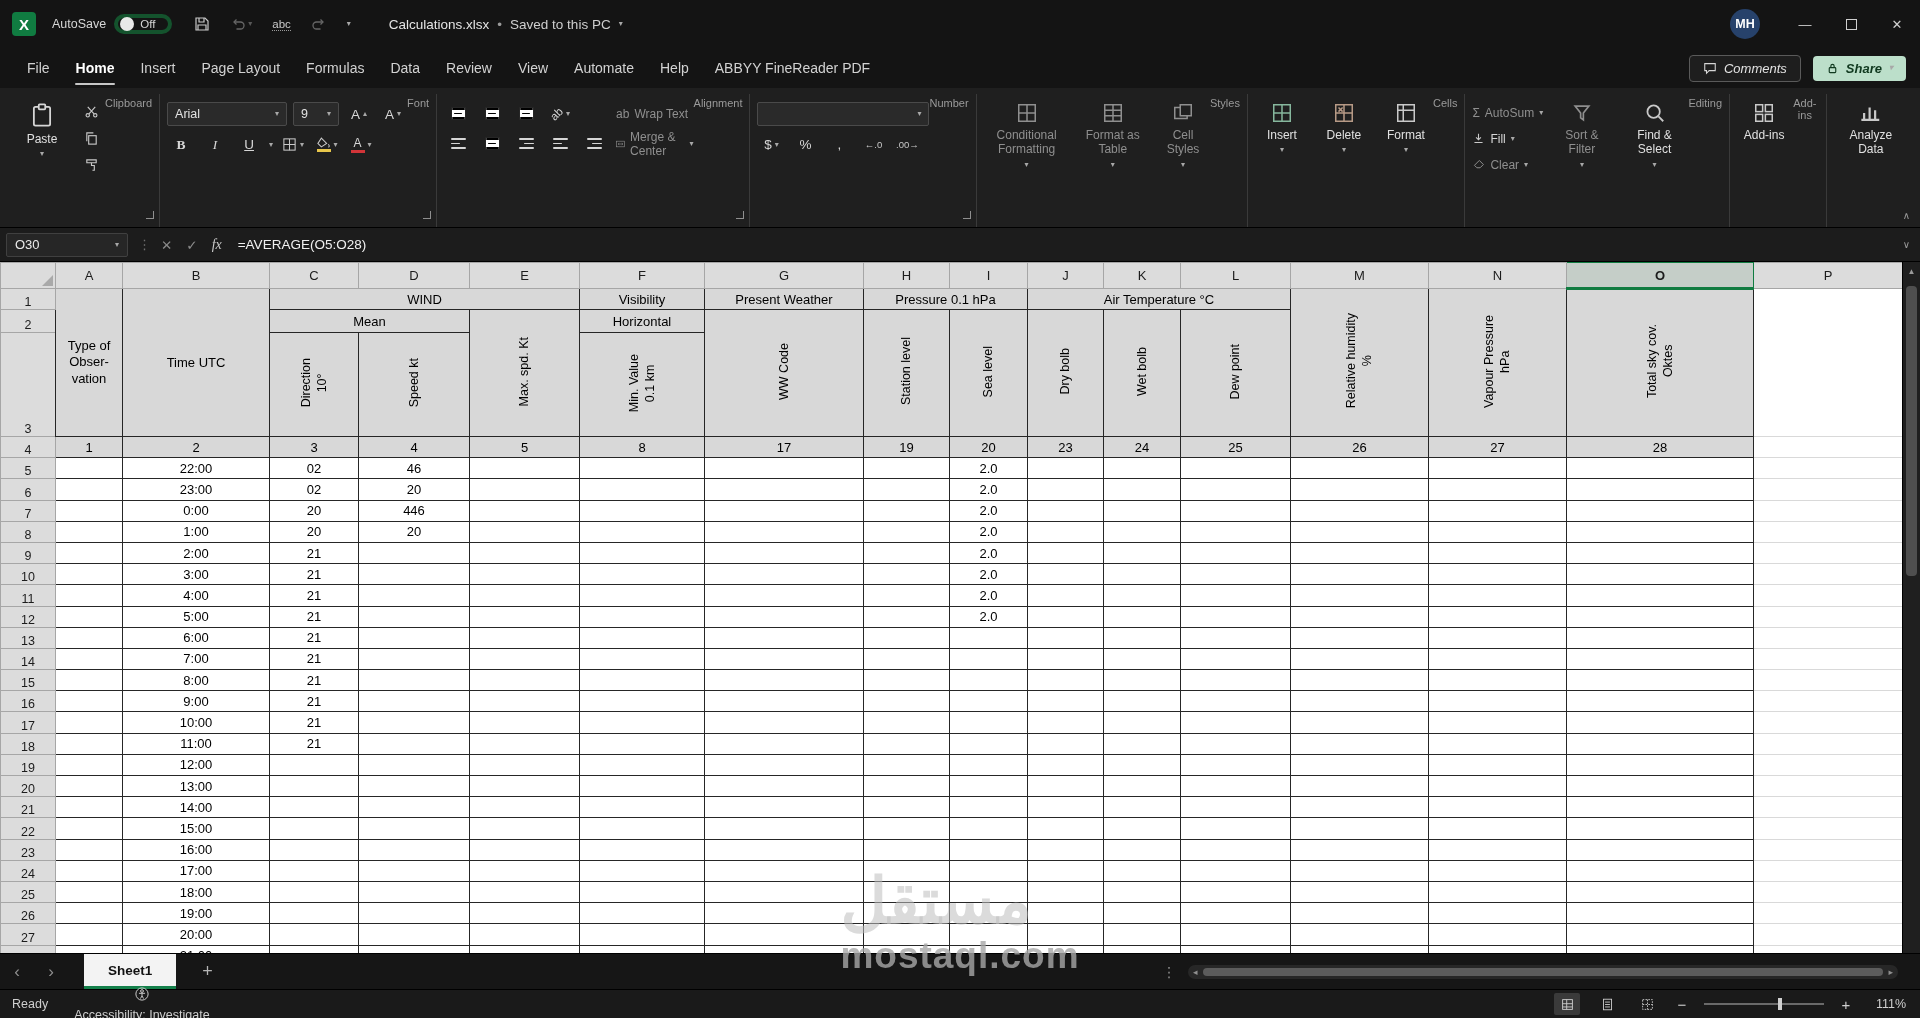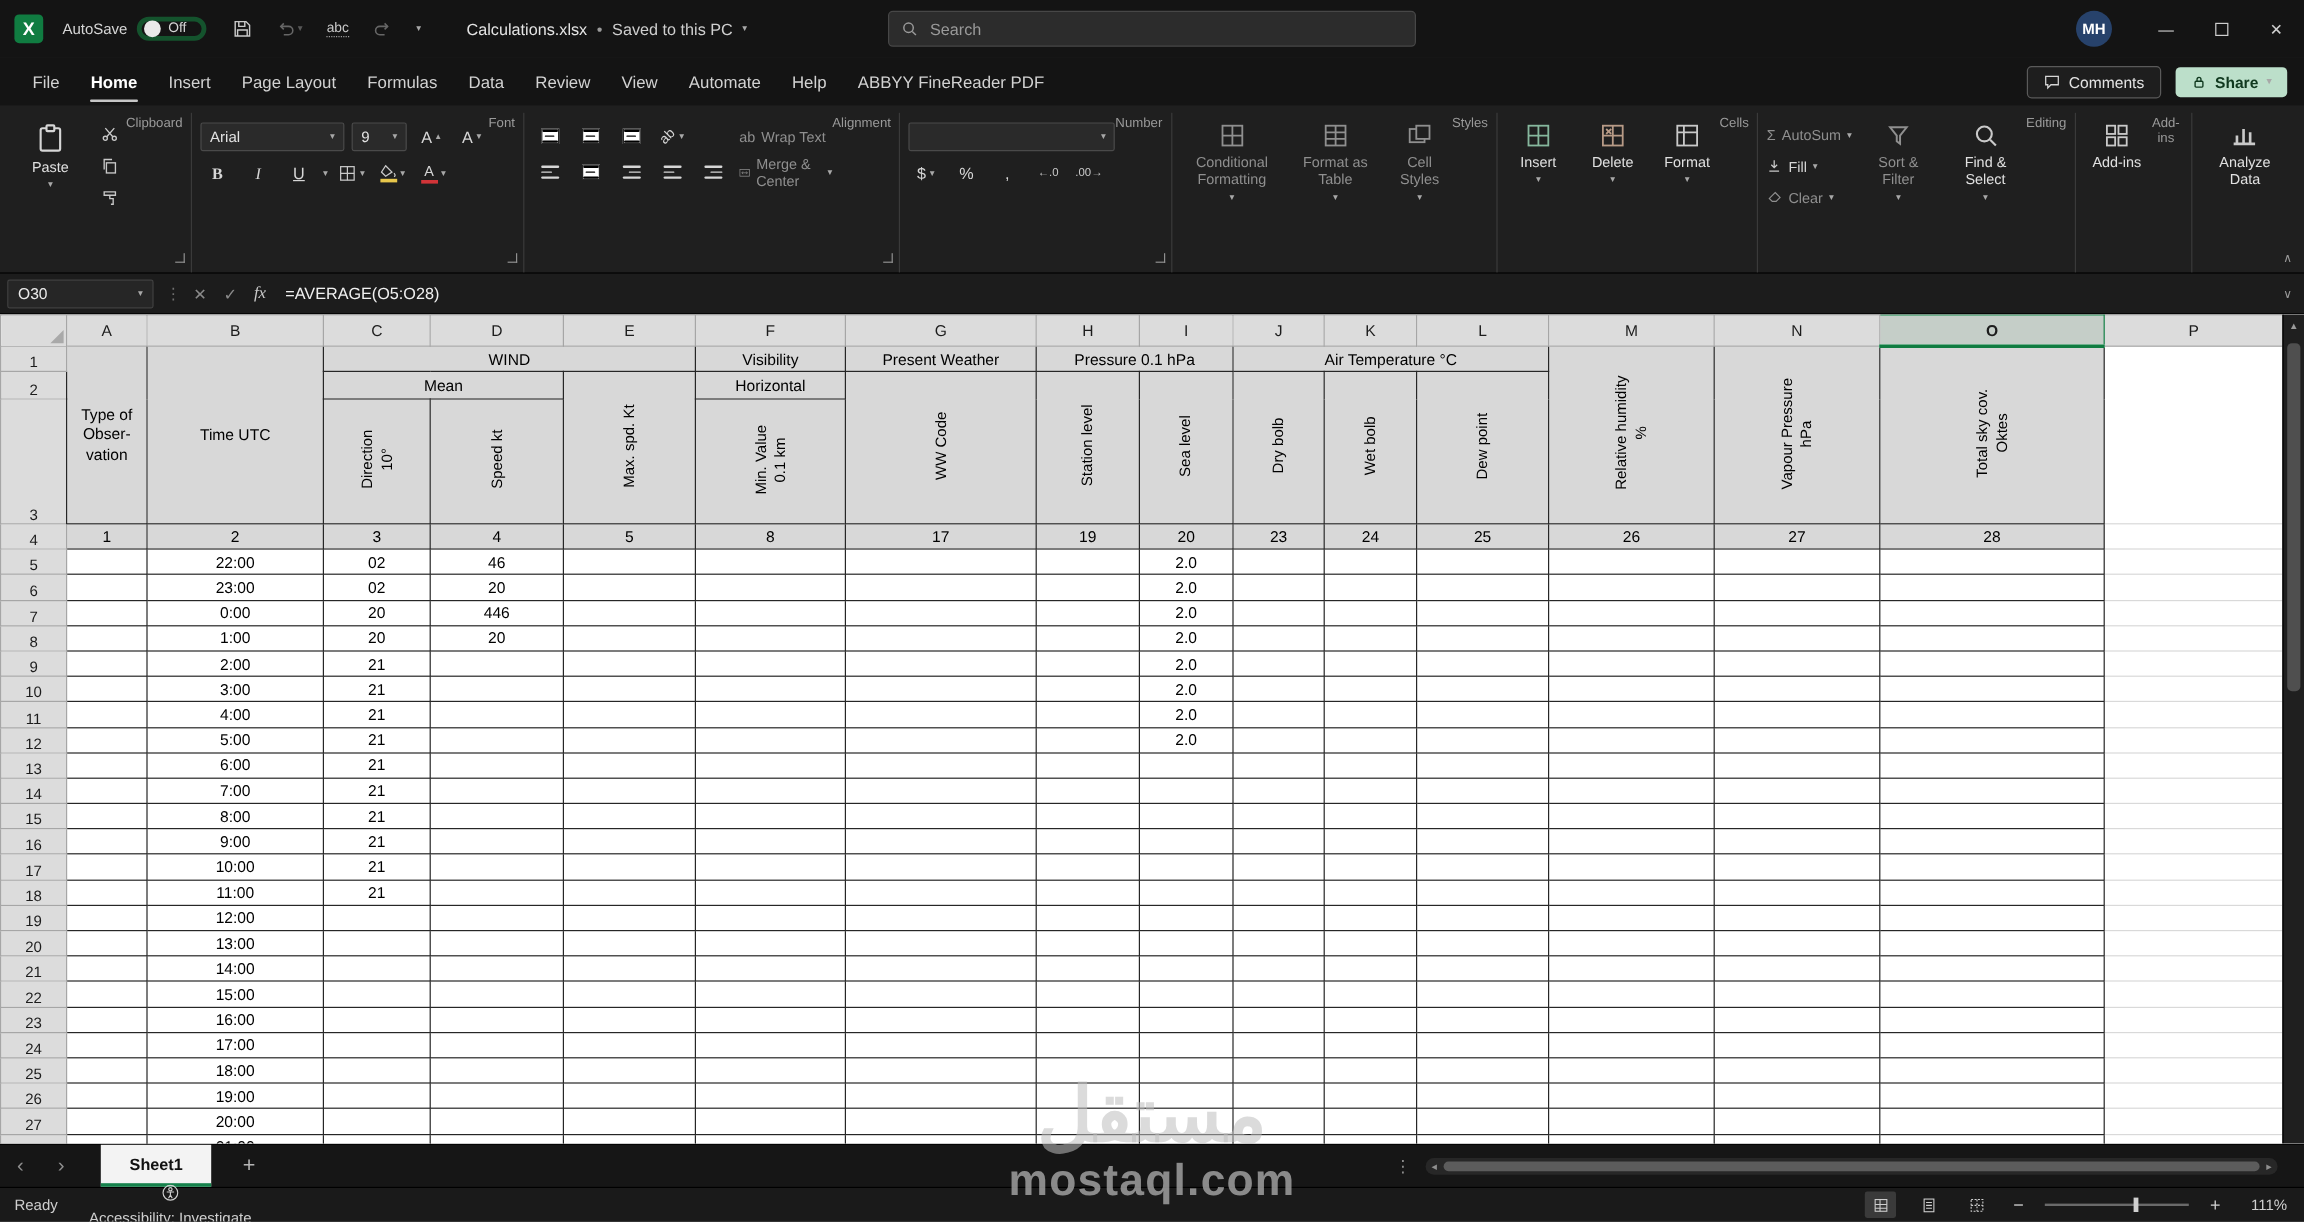--- a/index.html
+++ b/index.html
@@ -36,21 +36,21 @@
   .maxbox { width:11px; height:11px; border:1px solid #cfcfcf; }
 
   
   .tabrow { height:40px; background:#141414; display:flex; align-items:center; padding:0 14px; }
   .rtabs { display:flex; height:100%; }
   .rtab { padding:0 13px; font-size:14px; color:#d2d2d2; height:100%;
           display:flex; align-items:center; position:relative; cursor:default; }
   .rtab.active { color:#ffffff; font-weight:bold; }
   .rtab.active::after { content:""; position:absolute; left:12px; right:12px; bottom:3px;
                         height:2.5px; background:#c6c6c6; border-radius:2px; }
-  .tr-right { margin-left:auto; display:flex; align-items:center; gap:12px; }
+  .tr-right { margin-left:auto; display:flex; align-items:center; gap:12px;font-style:italic; }
   .pillbtn { display:flex; align-items:center; gap:7px; border:1px solid #5a5a5a; border-radius:4px;
              padding:5px 13px; color:#e3e3e3; font-size:13px; background:#1e1e1e; }
   .sharebtn { background:#bcdfca; color:#10391f; border-radius:4px; padding:5px 13px;
               display:flex; gap:7px; align-items:center; font-size:13px; font-weight:bold; }
 
   
   .ribbon { height:140px; background:#1f1f1f; display:flex; padding:6px 2px 0 8px;
             position:relative; border-bottom:1px solid #000; }
   .rgroup { display:flex; flex-direction:row; padding:0 7px; border-right:1px solid #3a3a3a; position:relative; }
   .rbody { display:flex; gap:8px; flex:1; align-items:flex-start; }
@@ -151,21 +151,21 @@
   .sb-right { margin-left:auto; display:flex; align-items:center; gap:14px; padding-right:14px; }
   .viewbtn { width:26px; height:22px; display:flex; align-items:center; justify-content:center; border-radius:2px; }
   .viewbtn.active { background:#3a3a3a; }
   .zbtn { font-size:15px; color:#cfcfcf; width:16px; text-align:center; }
   .zslider { position:relative; width:120px; height:14px; }
   .ztrack { position:absolute; top:6px; left:0; right:0; height:2px; background:#6a6a6a; }
   .zthumb { position:absolute; top:1px; left:62%; width:4px; height:12px; background:#d0d0d0; }
   .zlabel { min-width:38px; text-align:right; }
 
   
-  .watermark { position:fixed; left:50%; top:896px; transform:translateX(-50%); text-align:center;
+  .watermark { position:fixed; left:50%; top:868px; transform:translateX(-50%); text-align:left;
                z-index:60; pointer-events:none; }
   .wm-ar { font-size:64px; font-weight:bold; color:rgba(190,190,190,.55); line-height:1.05; }
   .wm-site { font-size:37px; font-weight:bold; color:rgba(168,168,168,.8); letter-spacing:1px; }
 
   svg { display:block; }
 </style>
 </head>
 <body>
 
 <div class="titlebar">
@@ -208,27 +208,20 @@
     </span>
     <span class="qbtn">
       <span class="chev">▾</span>
     </span>
   </div>
   <div class="doctitle">
     <span>Calculations.xlsx</span>
     <span class="dot">•</span>
     <span class="saved">Saved to this PC</span>
     <span class="chev">▾</span>
-  </div>
-  <div class="search">
-    <svg width="14" height="14" viewBox="0 0 16 16" fill="none" stroke="#9a9a9a" stroke-width="1.4">
-      <circle cx="7" cy="7" r="4.5"></circle>
-        <path d="M10.5 10.5 L14 14"></path>
-    </svg>
-    <input placeholder="Search" style="">
   </div>
   <div class="tb-right">
     <div class="avatar">MH</div>
     <span class="winbtn">—</span>
     <span class="winbtn">
         <span class="maxbox"></span>
       </span>
     <span class="winbtn">✕</span>
   </div>
 </div>

